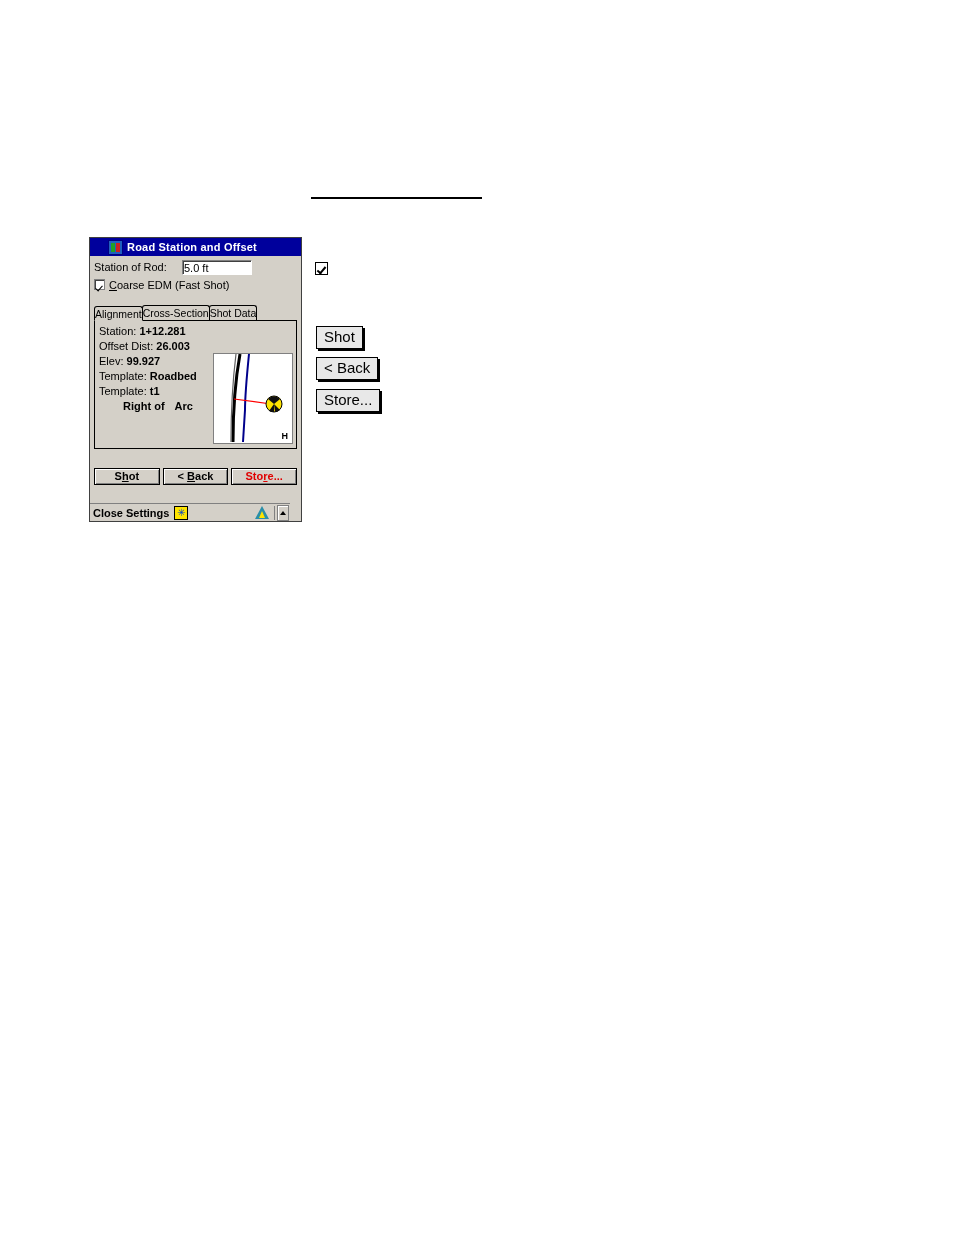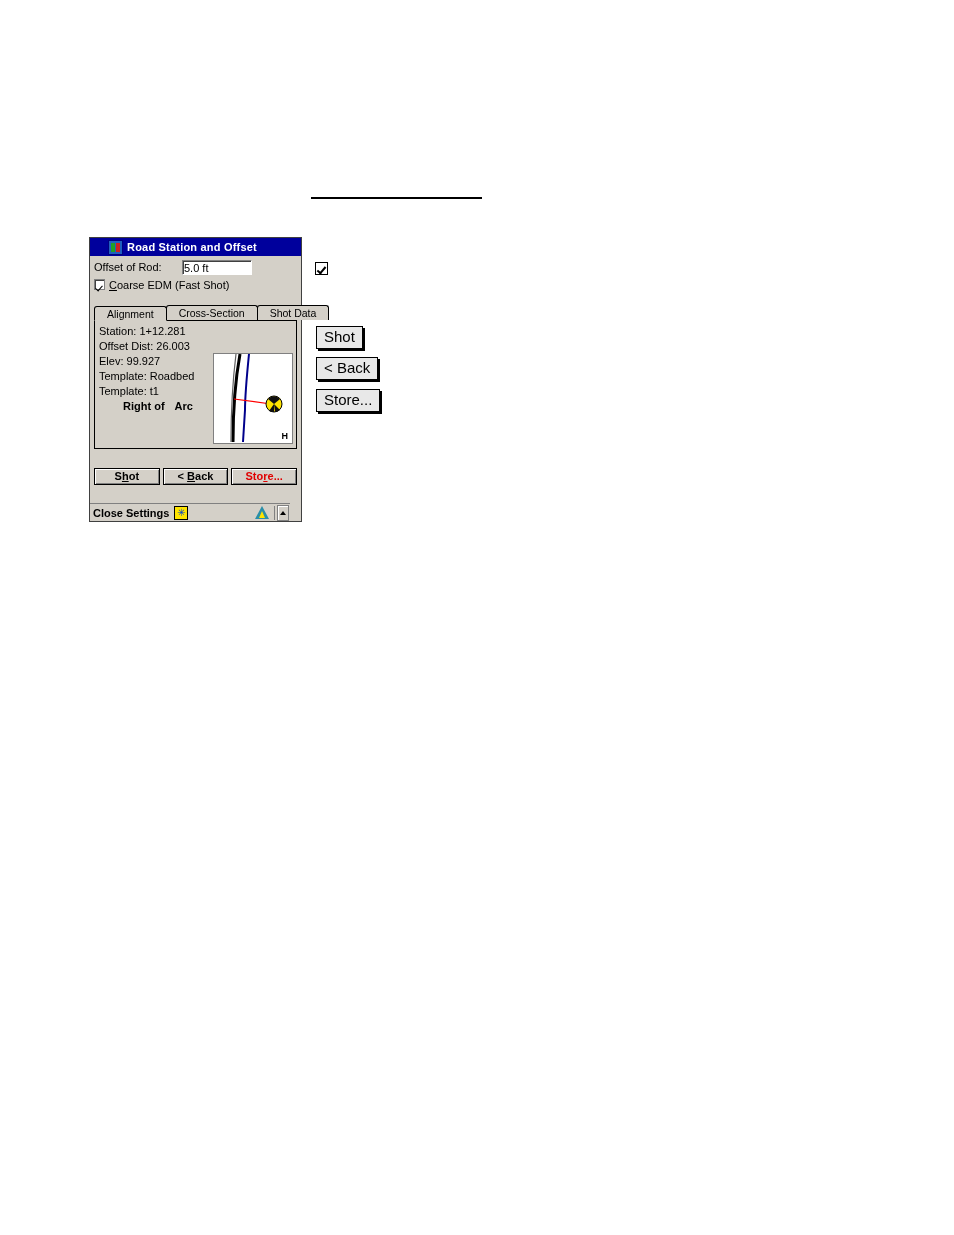--- a/index.html
+++ b/index.html
@@ -150,21 +150,21 @@
   .tabstrip {
     display: flex;
     align-items: flex-end;
     height: 15px;
     position: relative;
     z-index: 2;
   }
   .tab {
     height: 15px;
     line-height: 14px;
-    padding: 0 12px;
+    padding: 0 0;
     font-size: 10.5px;
     background: #d4d0c8;
     border: 1px solid #000000;
     border-bottom: none;
     border-radius: 3px 3px 0 0;
     box-sizing: border-box;
     white-space: nowrap;
     margin-right: -1px;
   }
   .tab.active {
@@ -184,21 +184,21 @@
     position: relative;
     display: flex;
   }
 
   .fields { width: 118px; }
   .fld {
     font-size: 11px;
     line-height: 15px;
     white-space: nowrap;
   }
-  .fld .v { font-weight: normal; }
+  .fld .v { font-weight: bold; }
   .fld.strong { font-weight: bold; text-align: center; }
   .fld.strong .sp { display: inline-block; width: 10px; }
 
   
   .mapbox {
     position: absolute;
     right: 3px;
     top: 32px;
     width: 80px;
     height: 91px;
@@ -378,21 +378,21 @@
 <div class="pda-window">
 
   <div class="titlebar">
     <div class="title-icon"></div>
     <div class="title-text">Road Station and Offset</div>
   </div>
 
   <div class="client">
 
     <div class="row-hor">
-      <div class="lbl-hor">Offset of Rod:</div>
+      <div class="lbl-hor">Station of Rod:</div>
       <div class="inp-hor">5.0 ft</div>
     </div>
 
     <div class="row-edm">
       <div class="cbx checked"></div>
       <div class="edm-label"><span class="mn">C</span><span>oarse EDM (Fast Shot)</span></div>
     </div>
 
     <div class="tabstrip">
       <div class="tab active">Alignment</div>

